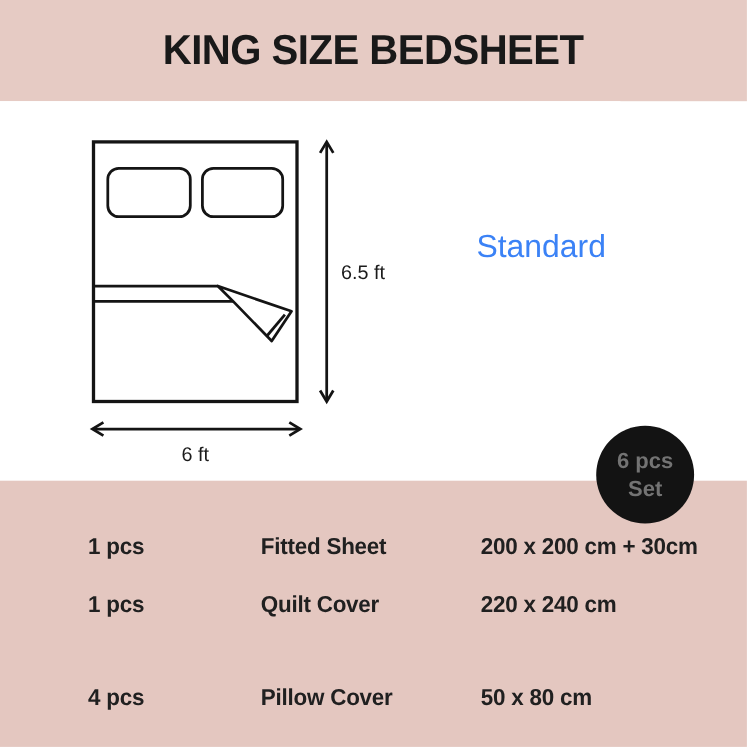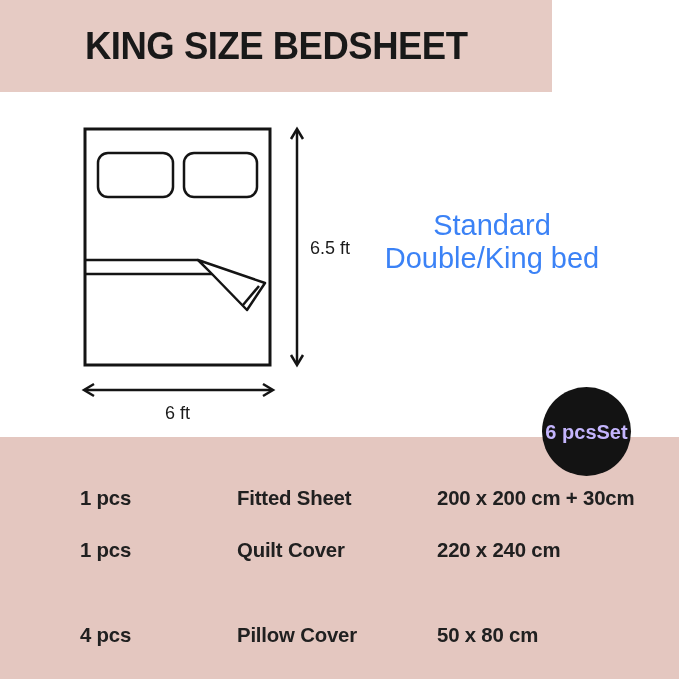--- a/index.html
+++ b/index.html
@@ -11,21 +11,21 @@
     overflow: hidden;
     font-family: "Liberation Sans", "DejaVu Sans", sans-serif;
     color: #1b1b1b;
     background: #ffffff;
   }
 
   
   .banner {
     position: absolute;
     left: 0; top: 0;
-    width: 552px; height: 92px;
+    width: 679px; height: 92px;
     background: #e6cbc4;
     display: flex;
     align-items: center;
     justify-content: center;
   }
   .banner h1 {
     font-size: 38px;
     font-weight: 700;
     letter-spacing: -0.5px;
     color: #191919;
@@ -54,22 +54,23 @@
     color: #3b82f6;
   }
 
   
   .badge {
     position: absolute;
     left: 542px; top: 387px;
     width: 89px; height: 89px;
     border-radius: 50%;
     background: #131313;
-    color: #c4b5fd;
+    color: #737373;
     display: flex;
+    flex-direction: column;
     align-items: center;
     justify-content: center;
     font-size: 20px;
     font-weight: 700;
     line-height: 26px;
     z-index: 5;
     text-align: center;
   }
 
   
@@ -136,21 +137,20 @@
       <g stroke="#141414" stroke-width="2.5" fill="none">
         <line x1="86" y1="390" x2="271" y2="390"></line>
         <polyline points="94,384 84,390 94,396"></polyline>
         <polyline points="263,384 273,390 263,396"></polyline>
       </g>
       <text x="165" y="419" font-size="18" fill="#1b1b1b">6 ft</text>
     </svg>
 
     <div class="bed-type">
       <div>Standard</div>
-      <div>Double/King bed</div>
     </div>
   </div>
 
   <div class="badge">
     <div>6 pcs</div>
     <div>Set</div>
   </div>
 
   <div class="bottom">
 

